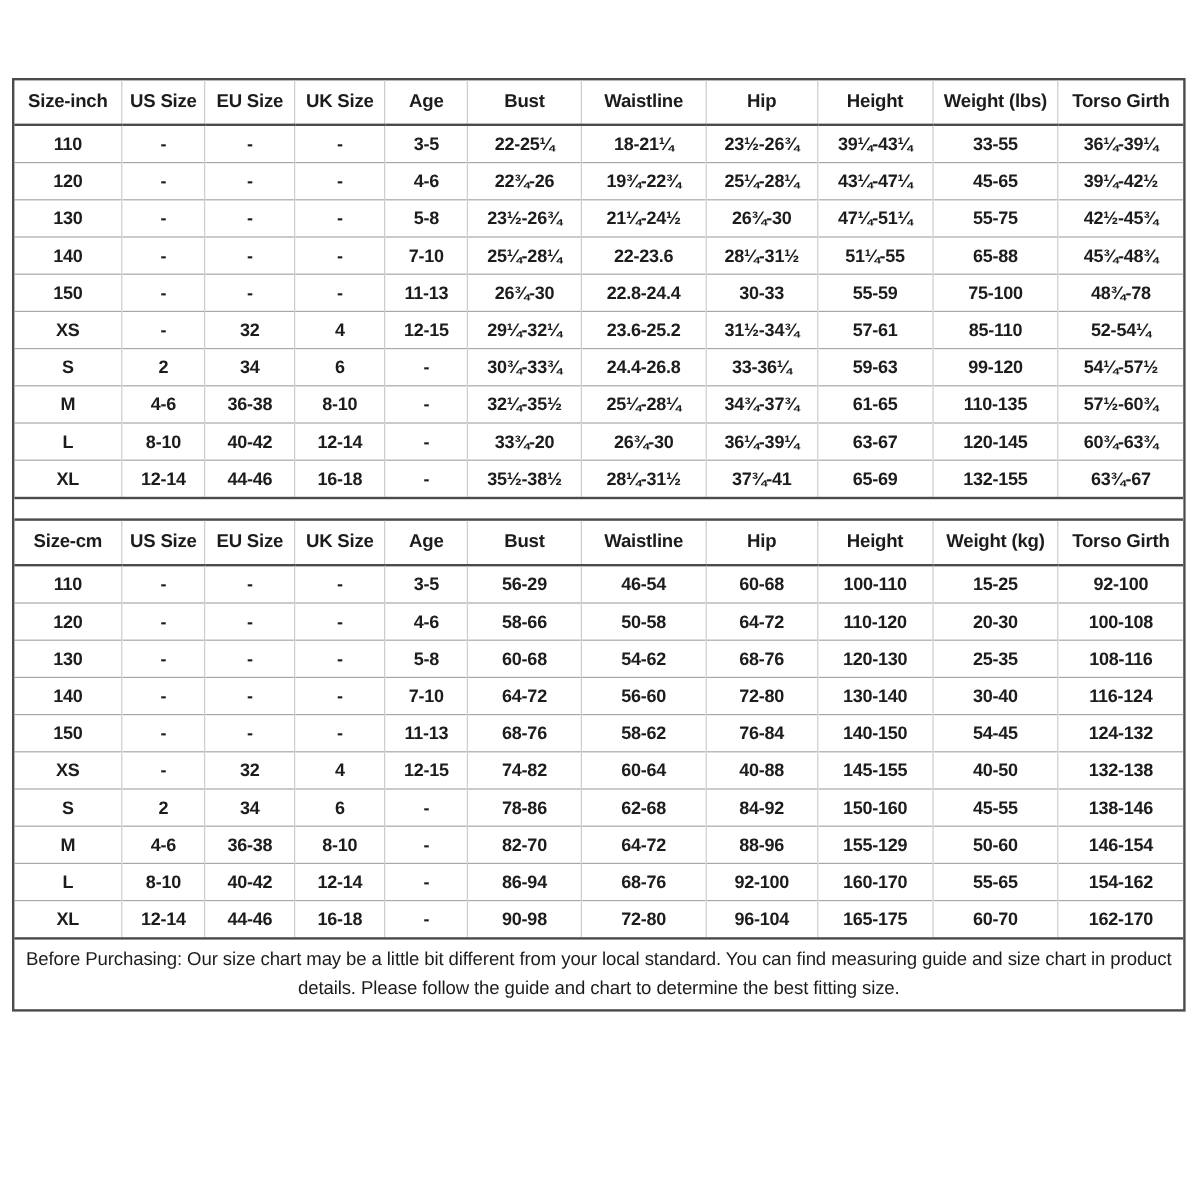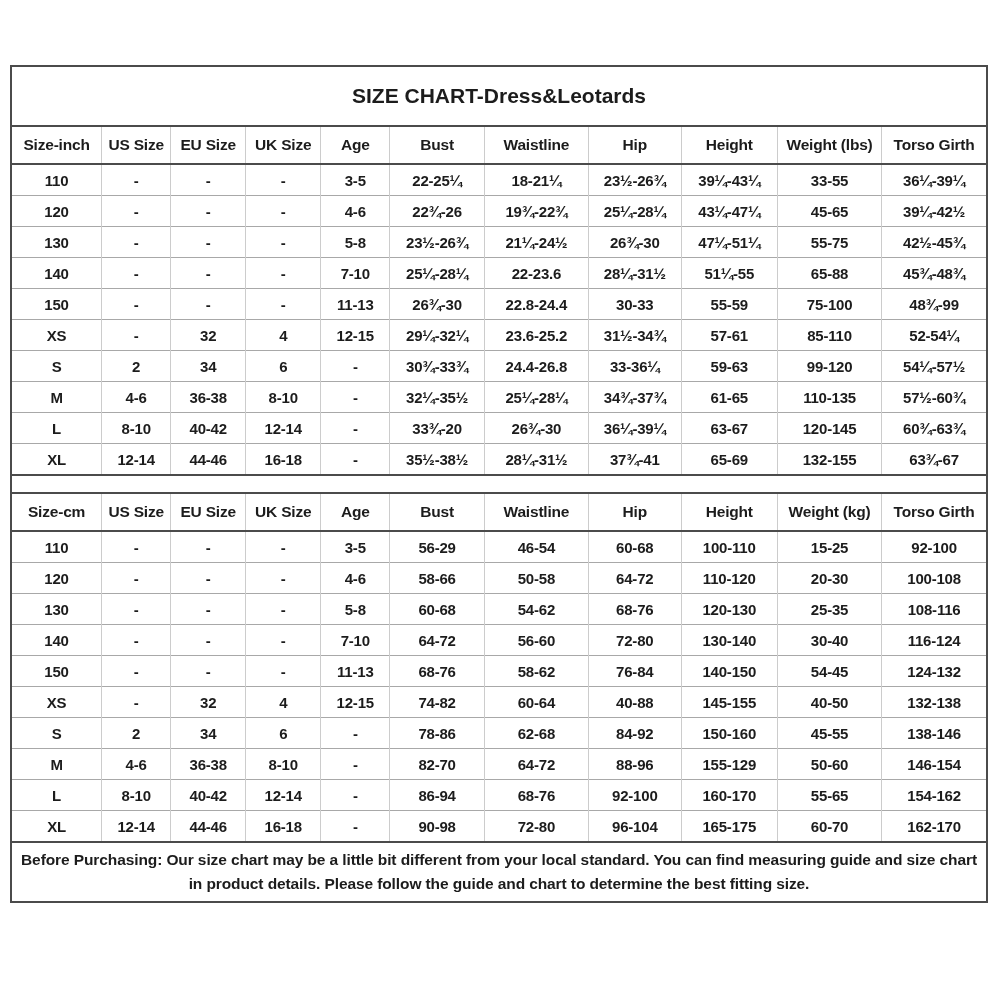--- a/index.html
+++ b/index.html
@@ -32,41 +32,40 @@
   }
   table.size-table th:first-child, table.size-table td:first-child{border-left:none;}
   table.size-table tbody tr:first-child td{border-top:none;}
   .gap-row{
     height:20px;box-sizing:border-box;background:#fff;
     border-top:2px solid #4b4b4b;border-bottom:2px solid #4b4b4b;
   }
   .note-row{
     height:60px;box-sizing:border-box;border-top:2px solid #4b4b4b;
     display:flex;align-items:center;justify-content:center;text-align:center;
-    font-size:15.5px;font-weight:700;line-height:1.55;padding:0 8px;
+    font-size:15.5px;font-weight:400;line-height:1.55;padding:0 8px;
     letter-spacing:-0.1px;
   }
   col.c-size{width:9.2%}
   col.c-us{width:7.1%}
   col.c-eu{width:7.7%}
   col.c-uk{width:7.7%}
   col.c-age{width:7.1%}
   col.c-bust{width:9.7%}
   col.c-waist{width:10.7%}
   col.c-hip{width:9.5%}
   col.c-height{width:9.9%}
   col.c-weight{width:10.7%}
   col.c-torso{width:10.7%}
 </style>
 </head>
 <body>
 
 <div class="chart-box">
 
-  <div class="title-row">SIZE CHART-Dress&amp;Leotards</div>
 
   <table class="size-table">
     <colgroup>
       <col class="c-size">
         <col class="c-us">
         <col class="c-eu">
         <col class="c-uk">
       <col class="c-age">
         <col class="c-bust">
         <col class="c-waist">
@@ -147,21 +146,21 @@
           <td>150</td>
           <td>-</td>
           <td>-</td>
           <td>-</td>
           <td>11-13</td>
           <td>26¾-30</td>
           <td>22.8-24.4</td>
           <td>30-33</td>
           <td>55-59</td>
           <td>75-100</td>
-          <td>48¾-99</td>
+          <td>48¾-78</td>
         </tr>
         <tr>
           <td>XS</td>
           <td>-</td>
           <td>32</td>
           <td>4</td>
           <td>12-15</td>
           <td>29¼-32¼</td>
           <td>23.6-25.2</td>
           <td>31½-34¾</td>

